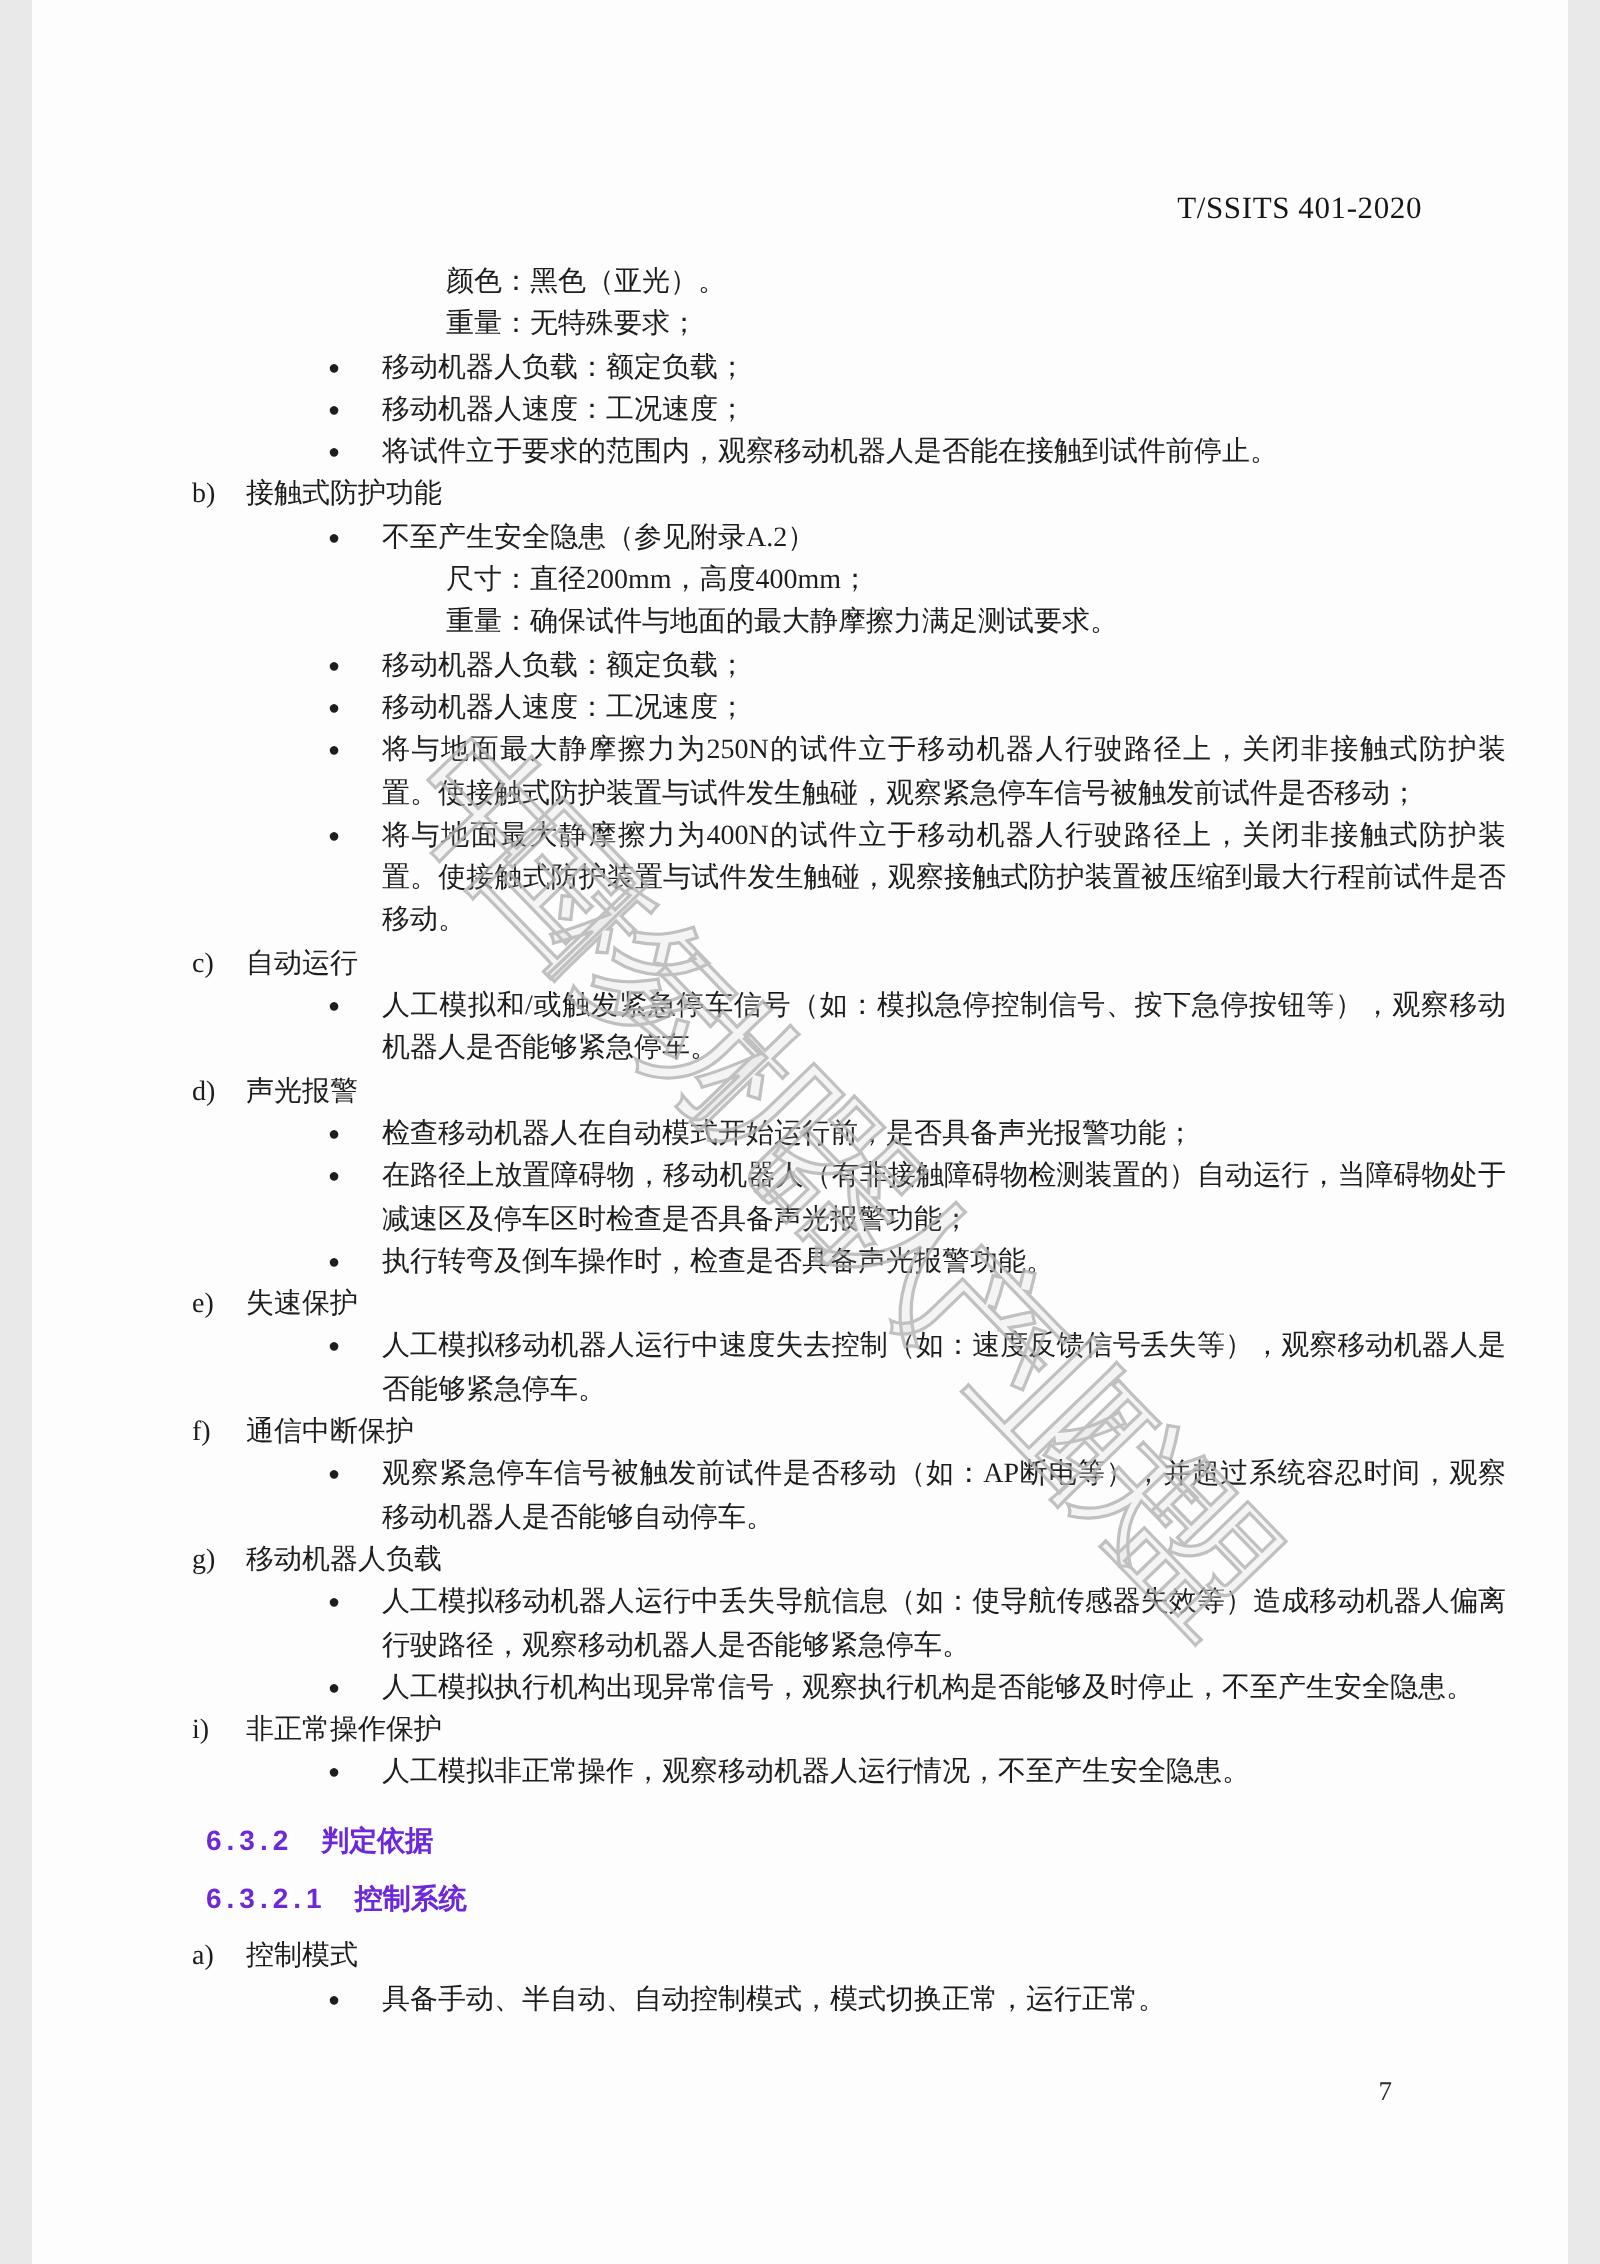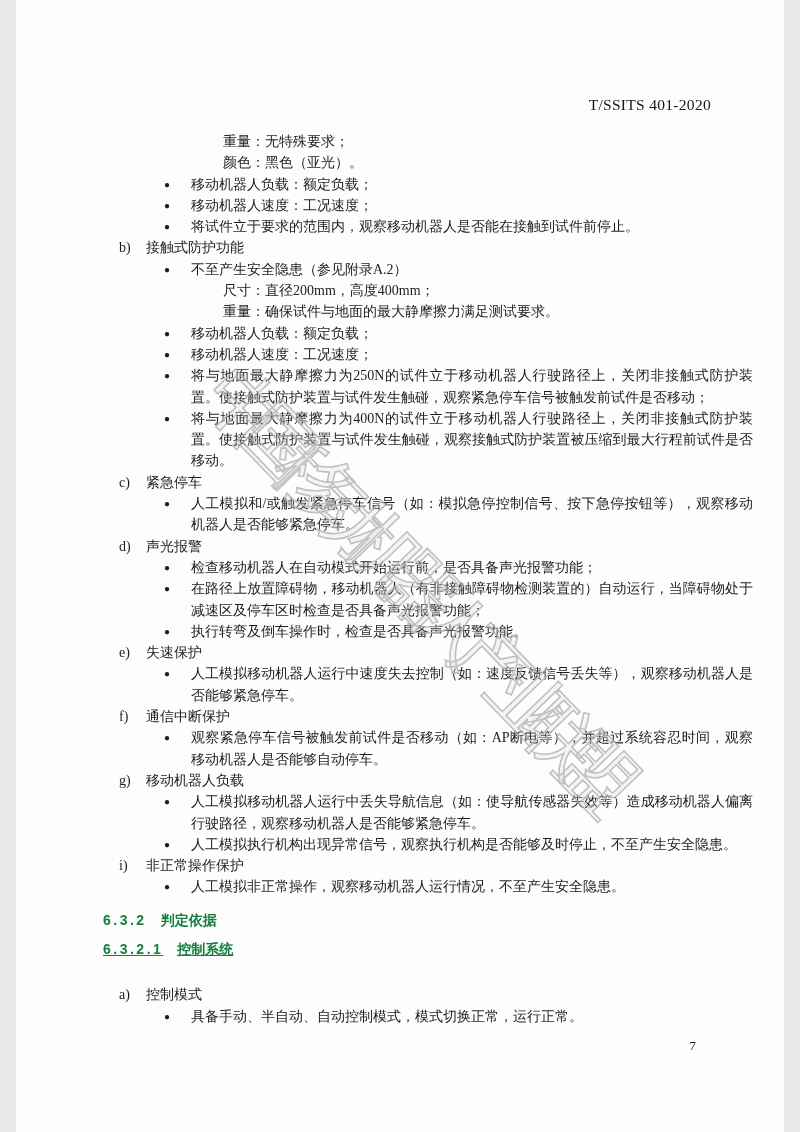--- a/index.html
+++ b/index.html
@@ -13,29 +13,29 @@
     font-size:15.5px;letter-spacing:.3px;color:#161616;
   }
   .doc-body{
     position:absolute;top:131px;left:0;width:737px;
     font-size:14px;line-height:21.3px;
   }
   .li-detail{margin-left:207px;}
   .li-bullet{margin-left:148px;display:flex;}
   .bullet{width:27px;flex:none;font-size:10px;line-height:21.3px;}
   .btxt{flex:1;text-align:justify;}
-  .li-letter{margin-left:103px;}
+  .li-letter{margin-left:80px;}
   .ltr{display:inline-block;width:27px;}
   .h2,.h3{
     margin-left:87px;
     font-family:"Liberation Sans","DejaVu Sans",sans-serif;
-    font-weight:bold;font-size:14px;color:#15803d;
+    font-weight:bold;font-size:14px;color:#6d28d9;
   }
   .h2{margin-top:12px;}
-  .h3{margin-top:8px;margin-bottom:24px;text-decoration:underline;}
+  .h3{margin-top:8px;margin-bottom:8px;}
   .hnum{letter-spacing:2.5px;margin-right:14px;}
   .watermark{
     position:absolute;left:396px;top:583px;
     transform:translate(-50%,-50%) rotate(46deg);
     font-size:75px;letter-spacing:-24px;white-space:nowrap;
     color:rgba(185,183,183,0.16);
     -webkit-text-stroke:1.6px #b3b1b1;
     opacity:.8;pointer-events:none;
     font-family:"Liberation Serif","DejaVu Serif",serif;
   }
@@ -44,22 +44,22 @@
     font-size:13.5px;color:#2a2a2a;
   }
 </style>
 </head>
 <body>
 
 <div class="page">
   <div class="doc-header">T/SSITS 401-2020</div>
 
   <div class="doc-body">
+      <div class="li-detail">颜色：黑色（亚光）。</div>
       <div class="li-detail">重量：无特殊要求；</div>
-      <div class="li-detail">颜色：黑色（亚光）。</div>
       <div class="li-bullet">
         <span class="bullet">●</span>
         <div class="btxt">移动机器人负载：额定负载；</div>
       </div>
       <div class="li-bullet">
         <span class="bullet">●</span>
         <div class="btxt">移动机器人速度：工况速度；</div>
       </div>
       <div class="li-bullet">
         <span class="bullet">●</span>
@@ -81,21 +81,21 @@
         <div class="btxt">移动机器人速度：工况速度；</div>
       </div>
       <div class="li-bullet">
         <span class="bullet">●</span>
         <div class="btxt">将与地面最大静摩擦力为250N的试件立于移动机器人行驶路径上，关闭非接触式防护装置。使接触式防护装置与试件发生触碰，观察紧急停车信号被触发前试件是否移动；</div>
       </div>
       <div class="li-bullet">
         <span class="bullet">●</span>
         <div class="btxt">将与地面最大静摩擦力为400N的试件立于移动机器人行驶路径上，关闭非接触式防护装置。使接触式防护装置与试件发生触碰，观察接触式防护装置被压缩到最大行程前试件是否移动。</div>
       </div>
-      <div class="li-letter"><span class="ltr">c)</span><span>紧急停车</span></div>
+      <div class="li-letter"><span class="ltr">c)</span><span>自动运行</span></div>
       <div class="li-bullet">
         <span class="bullet">●</span>
         <div class="btxt">人工模拟和/或触发紧急停车信号（如：模拟急停控制信号、按下急停按钮等），观察移动机器人是否能够紧急停车。</div>
       </div>
       <div class="li-letter"><span class="ltr">d)</span><span>声光报警</span></div>
       <div class="li-bullet">
         <span class="bullet">●</span>
         <div class="btxt">检查移动机器人在自动模式开始运行前，是否具备声光报警功能；</div>
       </div>
       <div class="li-bullet">

